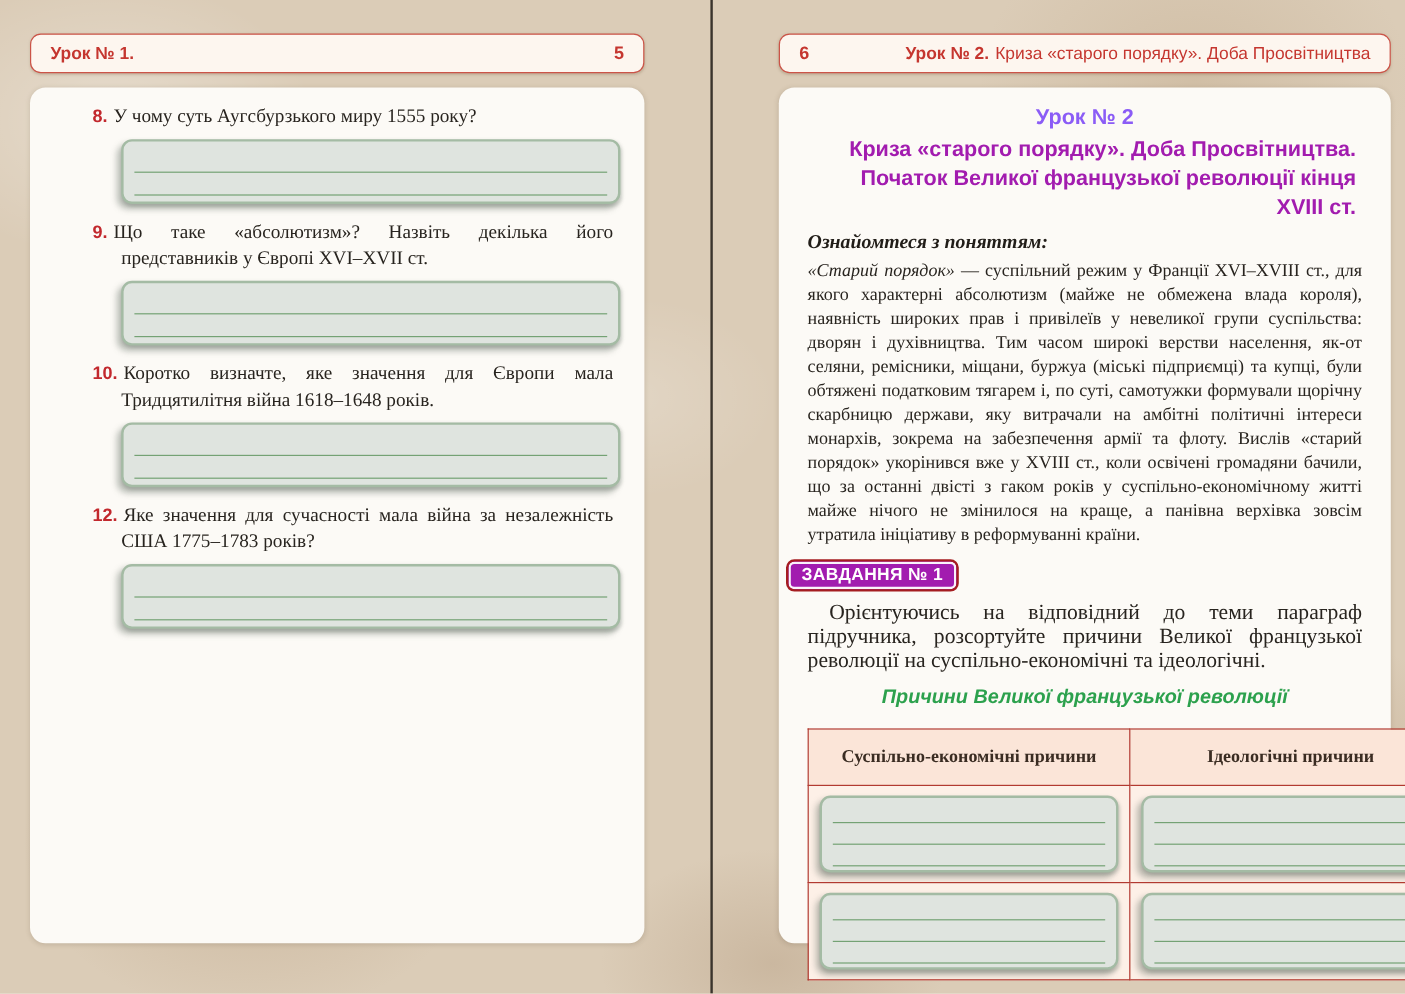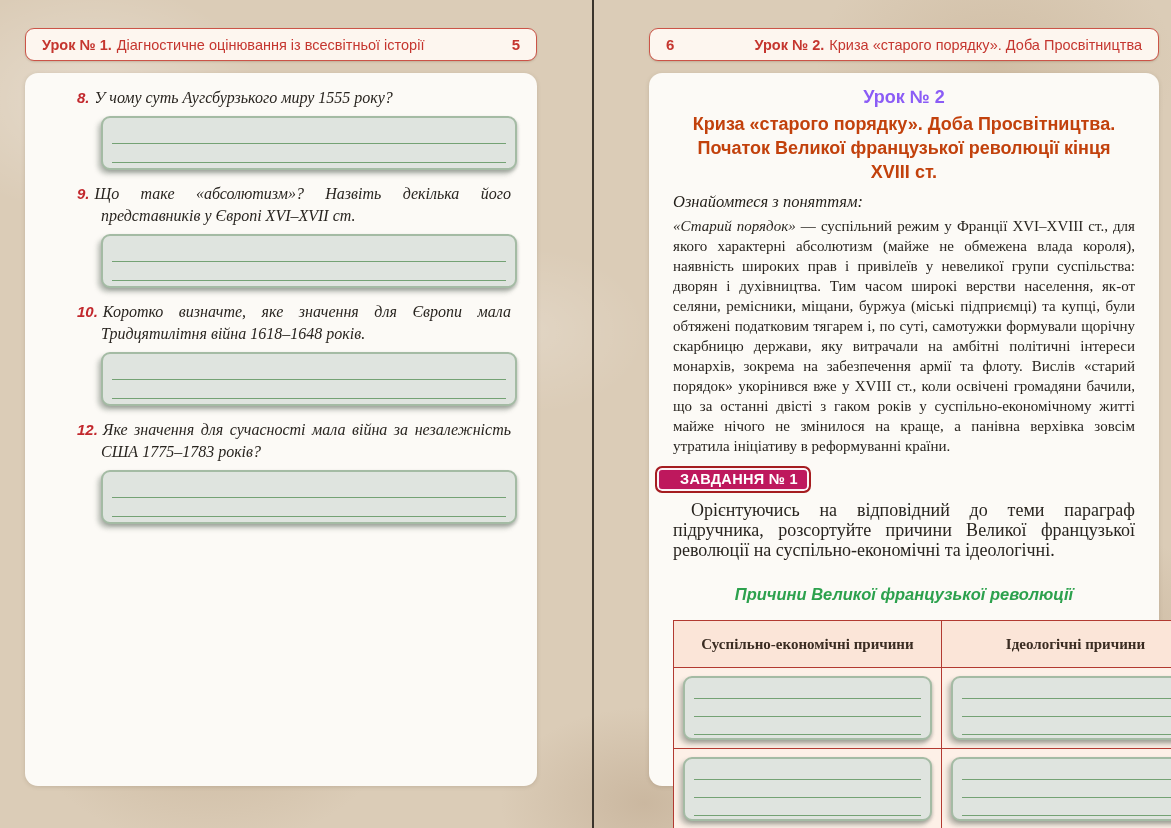--- a/index.html
+++ b/index.html
@@ -49,21 +49,21 @@
   .hdr-right .num { margin-right: auto; }
 
   
   .panel {
     position: absolute; top: 73px; height: 713px;
     box-sizing: border-box;
     background: #fcfaf6;
     border-radius: 13px;
     box-shadow: 0 1px 4px rgba(90,70,50,0.18);
   }
-  .panel-left  { left: 25px;  width: 512px; padding: 14px 24px 0 28px; font-style: italic; }
+  .panel-left  { left: 25px;  width: 512px; padding: 14px 24px 0 28px; }
   .panel-right { left: 649px; width: 510px; padding: 12px 24px 0 24px; }
 
   
   .question { margin-bottom: 9px; }
   .qtext {
     font-size: 16px; line-height: 22px; color: #28241f;
     text-align: justify;
     padding-left: 24px; text-indent: -24px;
     margin: 0 2px 0 24px;
   }
@@ -103,64 +103,64 @@
   }
 
   
   .lesson-no {
     text-align: center;
     font-family: "Liberation Sans", sans-serif;
     font-weight: bold; font-size: 18px; color: #8b5cf6;
     margin: 2px 0 4px 0;
   }
   .lesson-title {
-    text-align: center;
+    text-align: right;
     font-family: "Liberation Sans", sans-serif;
     font-weight: bold; font-size: 18px; line-height: 24px;
-    color: #c2410c;
+    color: #a21caf;
     margin: 0 auto 8px auto;
     max-width: 452px;
   }
   .concept-label {
-    font-weight: normal; font-style: italic;
+    font-weight: bold; font-style: italic;
     font-size: 16.5px; color: #211d18;
     margin: 8px 0 4px 0;
   }
   .concept {
     margin: 0;
     font-size: 15px; line-height: 20px; color: #28241f;
     text-align: justify;
   }
   .concept .term { font-style: italic; margin-top: 18px; }
 
   .badge {
     display: inline-block;
     margin: 10px 0 0 -18px;
-    background: #be185d;
+    background: #a21caf;
     border: 2px solid #a51d20;
     border-radius: 7px;
     box-shadow: inset 0 0 0 2px rgba(255,255,255,0.95);
     color: #ffffff;
     font-family: "Liberation Sans", sans-serif;
     font-weight: bold; font-size: 14.5px;
-    padding: 3px 11px 4px 23px;
+    padding: 3px 11px 4px 11px;
     letter-spacing: 0.3px;
   }
   .task {
     margin: 7px 0 0 0;
     font-size: 18px; line-height: 20px; color: #28241f;
     text-align: justify;
     text-indent: 18px;
   }
   .tbl-title {
     text-align: center;
     font-family: "Liberation Sans", sans-serif;
     font-weight: bold; font-style: italic;
     font-size: 16.5px; color: #2ca14d;
-    margin: 25px 0 7px 0;
+    margin: 12px 0 7px 0;
   }
   table.causes {
     border-collapse: collapse;
     margin: 16px auto;
     width: 537px;
     table-layout: fixed;
   }
   table.causes th, table.causes td {
     border: 1.6px solid #b23a31;
   }
@@ -181,21 +181,20 @@
 </style>
 </head>
 <body>
 
 <div class="spread">
 
   <div class="divider"></div>
 
   <header class="hdrbox hdr-left">
     <span class="lbl">Урок № 1.</span>
-    <span class="ttl">Діагностичне оцінювання із всесвітньої історії</span>
     <span class="num">5</span>
   </header>
 
   <section class="panel panel-left">
 
     <div class="question">
       <p class="qtext"><span class="qnum">8.</span><span>У чому суть Аугсбурзького миру 1555 року?</span></p>
       <div class="abox abox2"></div>
     </div>
 

